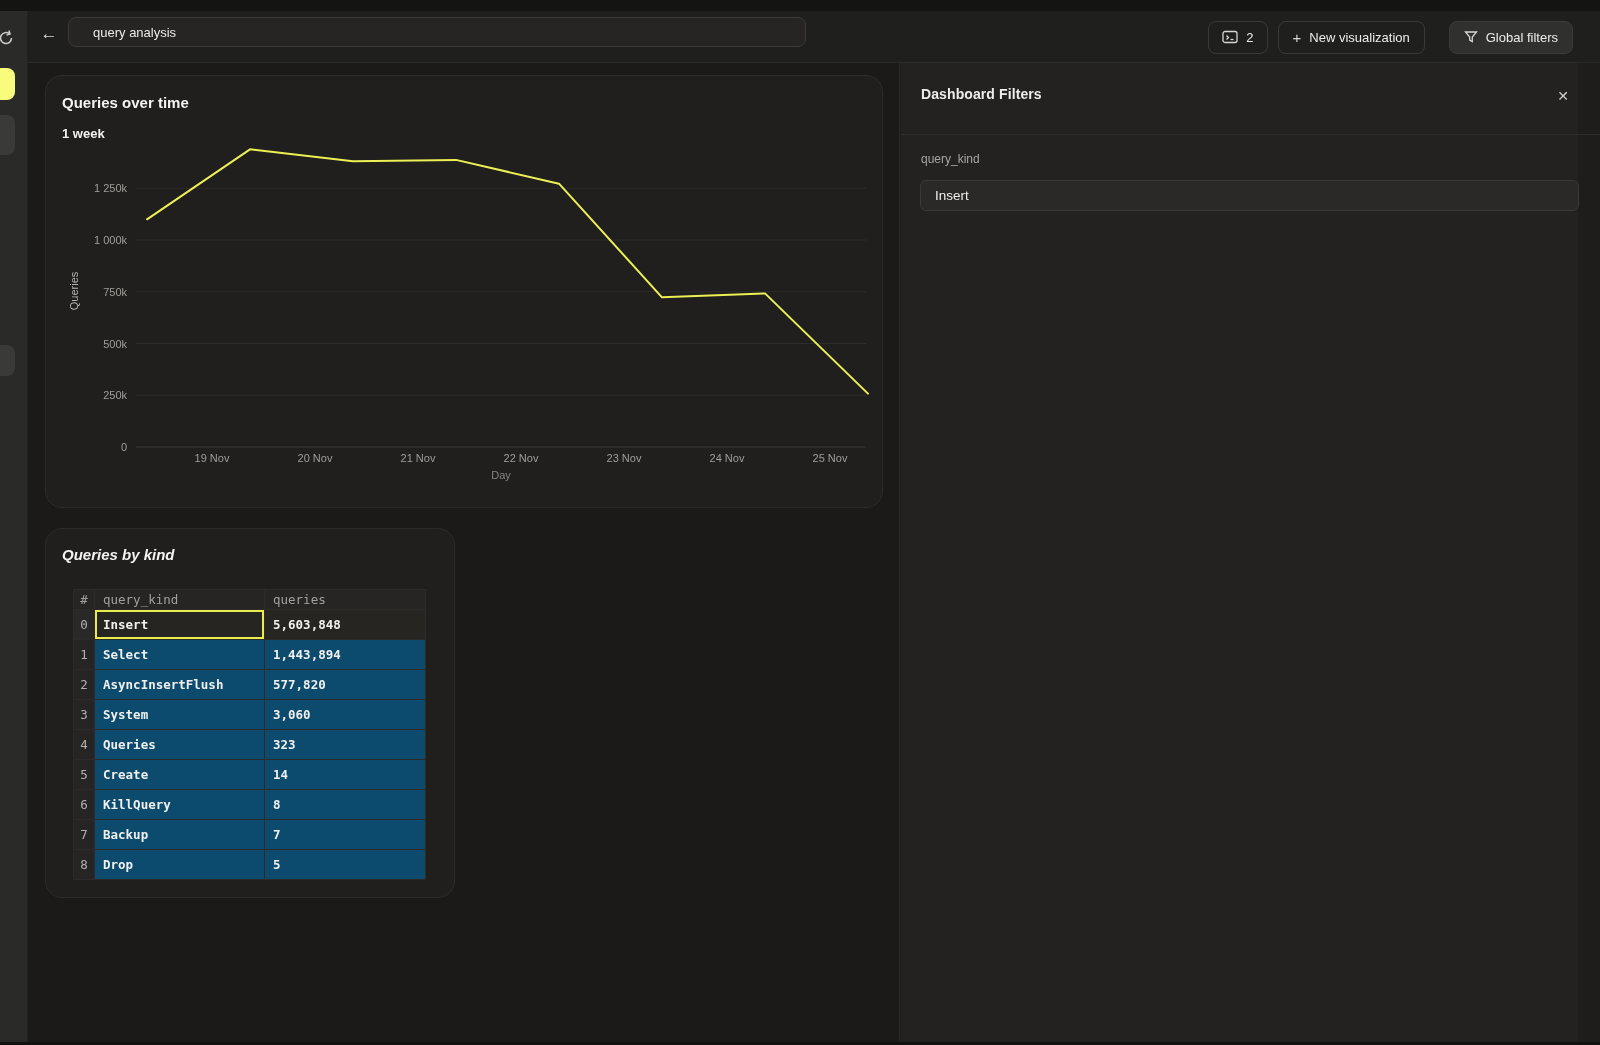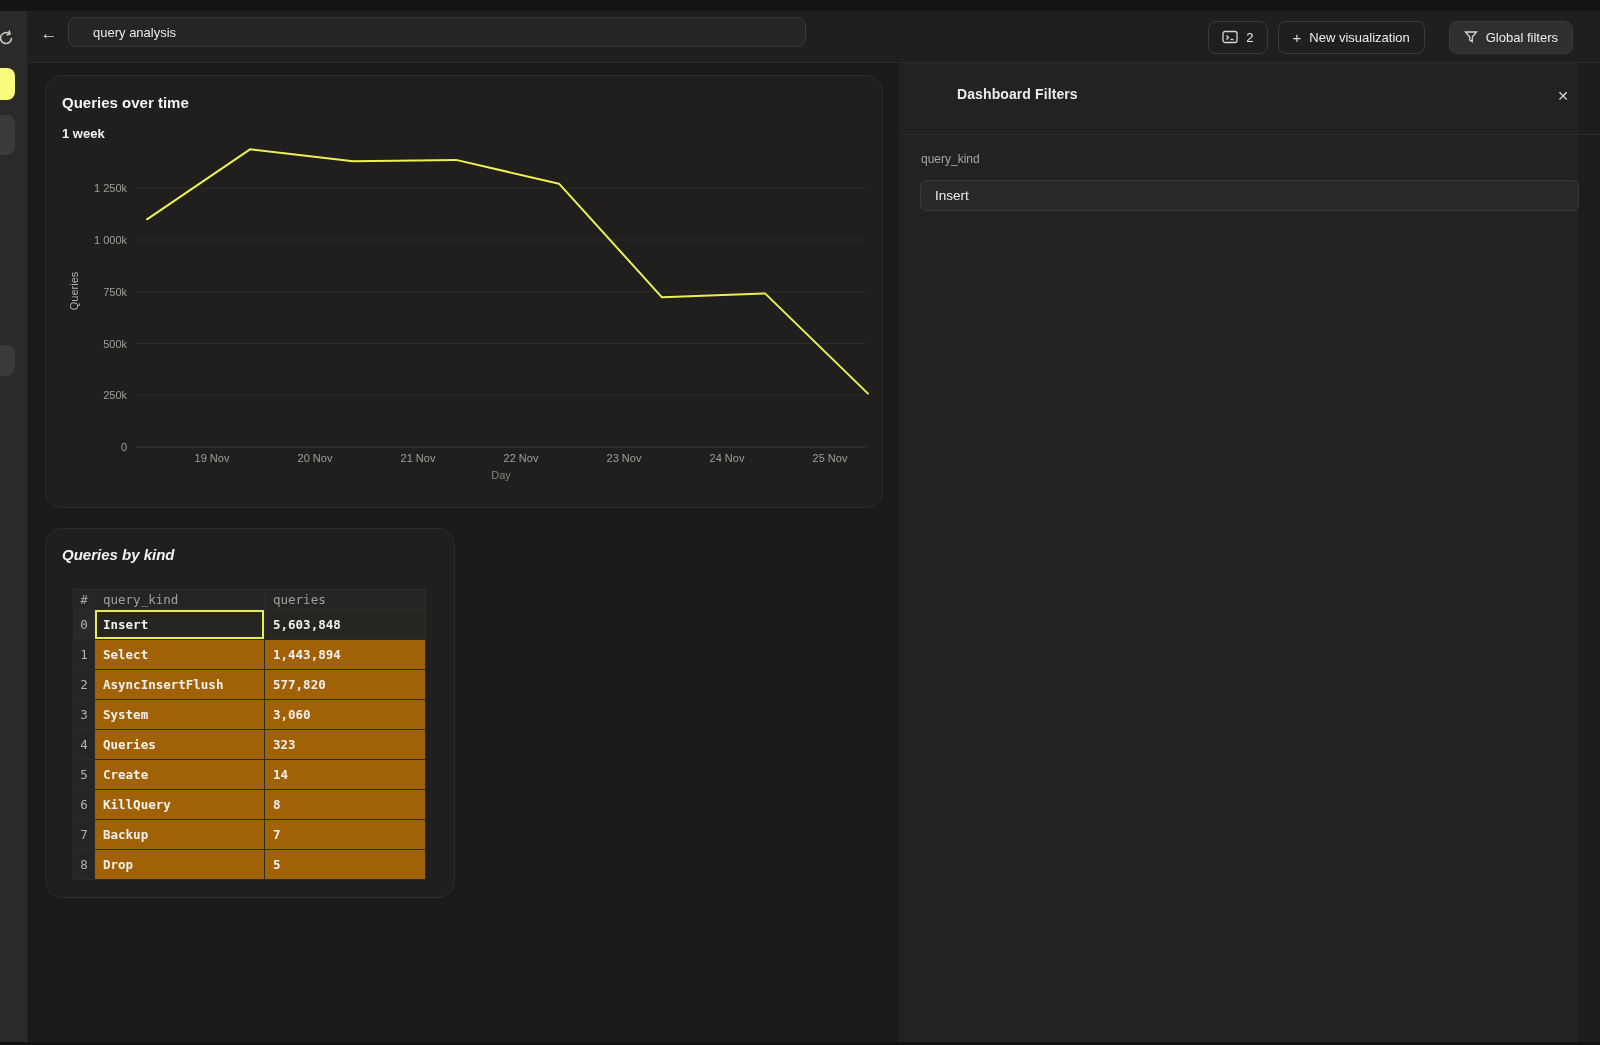--- a/index.html
+++ b/index.html
@@ -59,32 +59,32 @@
 
   
   #kind-table { position:absolute; left:27px; top:60px; border-collapse:separate; border-spacing:0;
     font-family:"DejaVu Sans Mono","Liberation Mono", monospace; font-size:12.5px; table-layout:fixed; }
   #kind-table th, #kind-table td { overflow:hidden; white-space:nowrap; }
   #kind-table th { height:21px; background:#262523; color:#a0a09c; font-weight:normal; text-align:left;
     padding:0 8px; border-bottom:1px solid #2c2b29; border-top:1px solid #2c2b29; }
   #kind-table th.col-num { width:21px; text-align:center; padding:0; border-left:1px solid #2c2b29; }
   #kind-table th.col-kind { width:170px; border-left:1px solid #2c2b29; }
   #kind-table th.col-val { width:162px; border-left:1px solid #2c2b29; border-right:1px solid #2c2b29; }
-  #kind-table td { height:30px; border-bottom:1px solid #2c2b29; color:#f0f0ee; font-weight:bold; padding:0 8px; background:#a16207; }
+  #kind-table td { height:30px; border-bottom:1px solid #2c2b29; color:#f0f0ee; font-weight:bold; padding:0 8px; background:#0c4a6e; }
   #kind-table td.num { background:#262523; color:#b2b2ae; font-weight:normal; text-align:center; padding:0; border-left:1px solid #2c2b29; }
   #kind-table td.kind { border-left:1px solid #2c2b29; }
   #kind-table td.val { border-left:1px solid #2c2b29; border-right:1px solid #2c2b29; }
   #kind-table tr.highlight td { background:#262522; }
   #kind-table tr.highlight td.num { background:#2a2927; }
   #kind-table td.selected { box-shadow:inset 0 0 0 2px #e9ec4e; }
 
   
   #filters-panel { left:901px; top:63px; width:699px; height:979px; background:#232220; }
   #panel-gutter { position:absolute; right:0; top:0; width:22px; height:100%; background:#1e1d1b; }
-  #panel-title { position:absolute; left:20px; top:23px; color:#ededeb; font-size:14px; font-weight:bold; letter-spacing:.1px;margin-left:36px; }
+  #panel-title { position:absolute; left:20px; top:23px; color:#ededeb; font-size:14px; font-weight:bold; letter-spacing:.1px; }
   #panel-close { position:absolute; left:650px; top:21px; width:24px; height:24px; display:flex; align-items:center;
     justify-content:center; color:#cfcfcb; font-size:14px; cursor:pointer; border-radius:4px; }
   #panel-divider { position:absolute; left:0; top:71px; width:699px; height:1px; background:#2e2d2b; }
   #field-label { position:absolute; left:20px; top:89px; color:#a5a5a1; font-size:12px; }
   #field-input { position:absolute; left:19px; top:117px; width:659px; height:31px; background:#2a2927;
     border:1px solid #3a3937; border-radius:6px; color:#ededeb; font-size:13.5px; padding:0 14px; outline:none; }
 </style>
 </head>
 <body>
 

